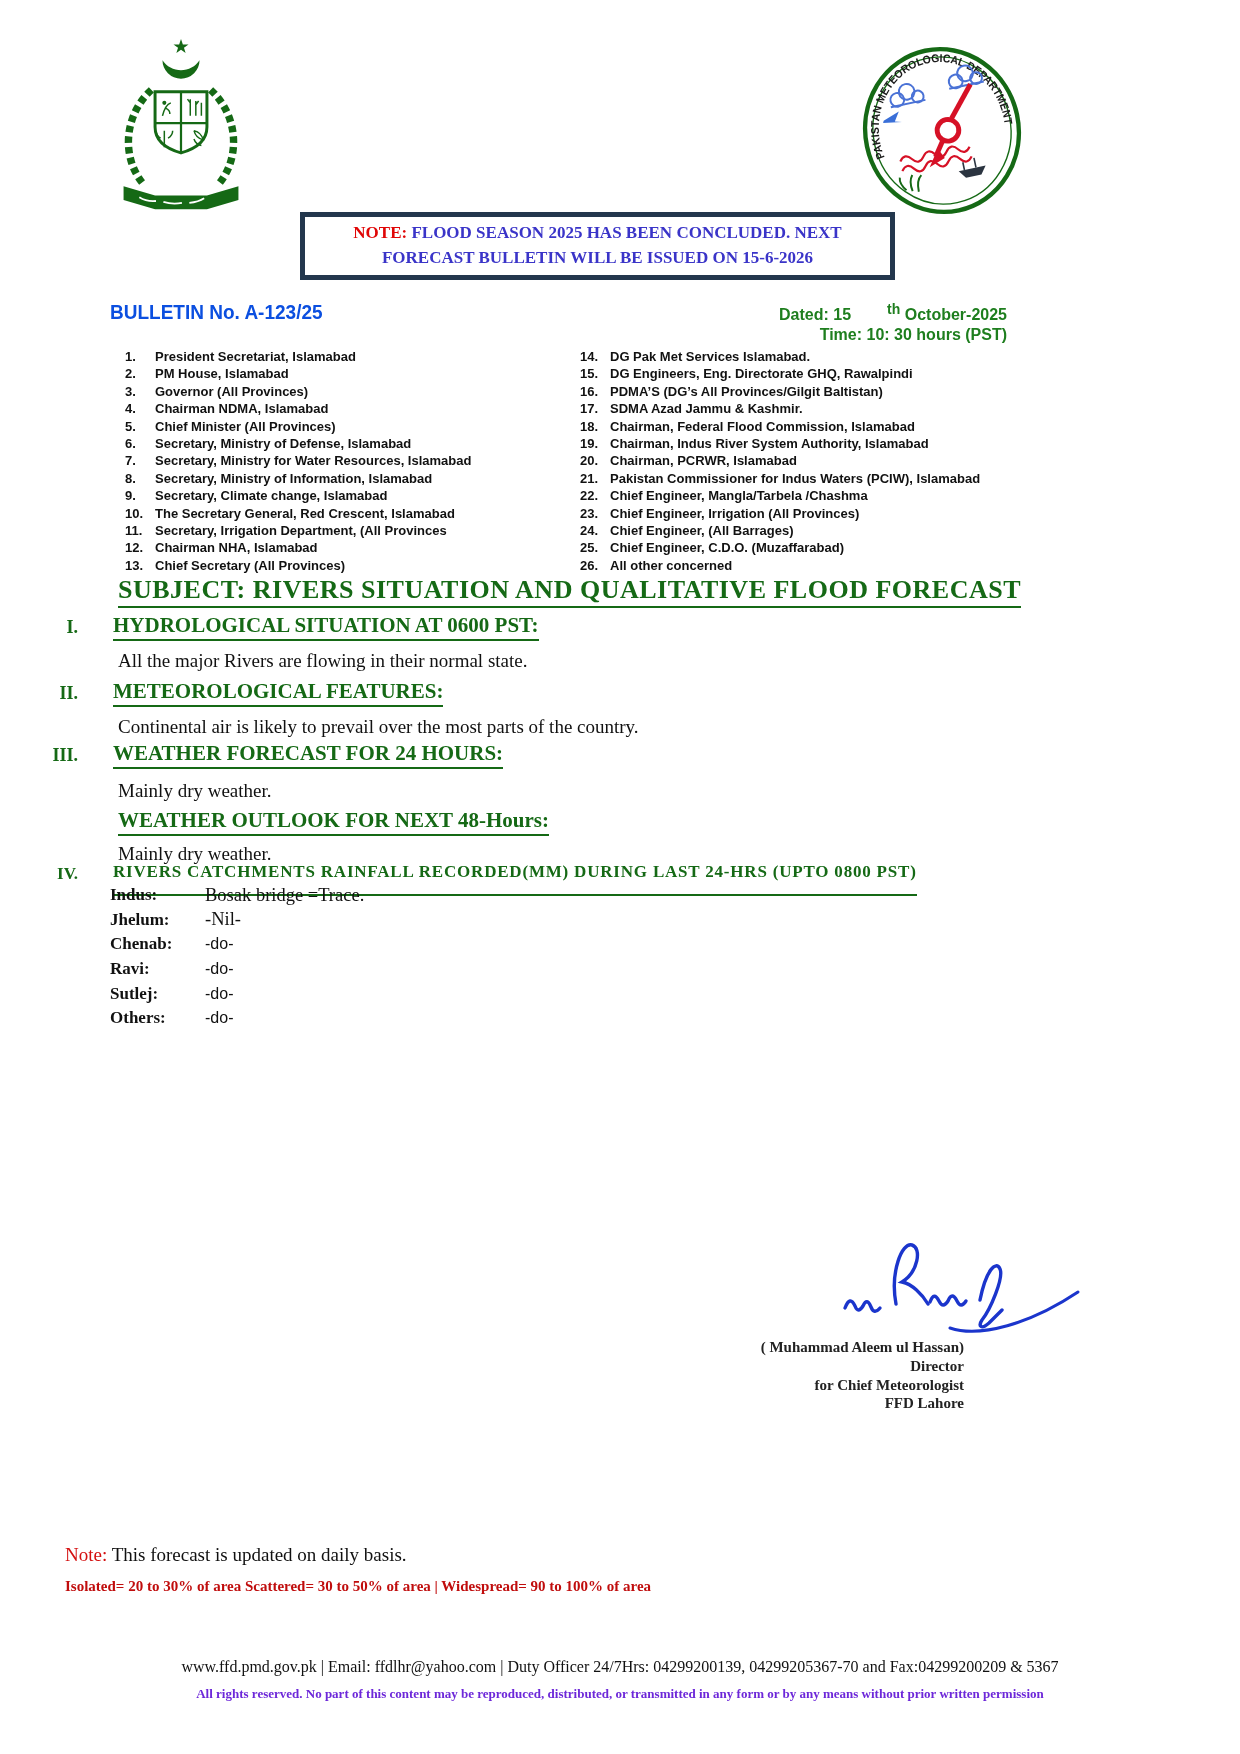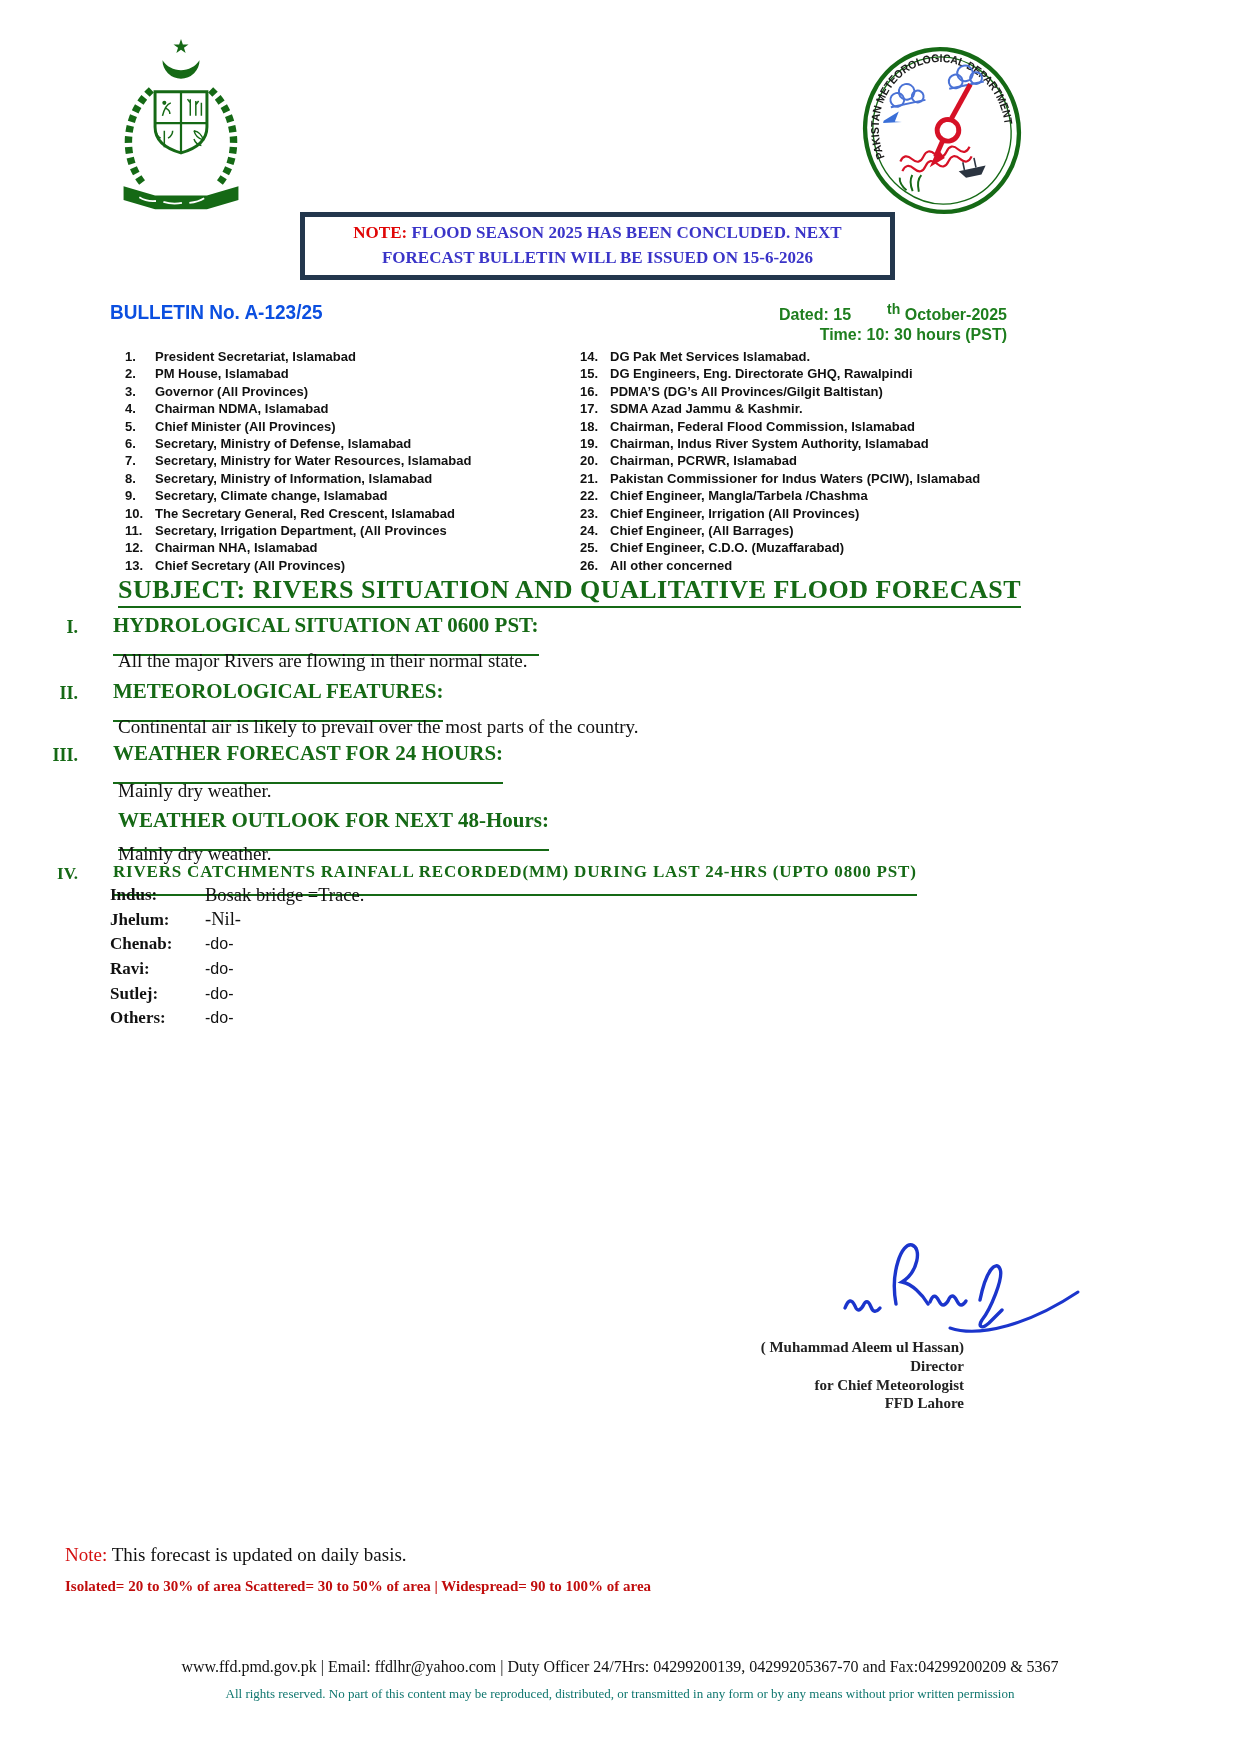--- a/index.html
+++ b/index.html
@@ -31,40 +31,40 @@
         font-weight:bold;font-size:13px;line-height:17.4px;white-space:nowrap;}
   .dist-col-left{width:455px;}
   .dist-row{display:flex;}
   .dist-num{width:30px;flex:none;}
   
   .subject{position:absolute;left:118px;top:575px;font-size:26px;font-weight:bold;color:#156915;
            letter-spacing:.5px;border-bottom:2.5px solid #156915;padding-bottom:1px;white-space:nowrap;}
   .sec-num{position:absolute;left:40px;width:38px;text-align:right;color:#156915;
            font-size:18px;font-weight:bold;}
   .sec-head{position:absolute;left:113px;font-size:21px;font-weight:bold;color:#156915;
-            border-bottom:2.5px solid #156915;padding-bottom:16px;white-space:nowrap;}
+            border-bottom:2.5px solid #156915;padding-bottom:1px;white-space:nowrap;}
   .sec-body{position:absolute;left:118px;font-size:19px;color:#111;white-space:nowrap;}
   .sec-head-sm{position:absolute;left:113px;font-size:17px;font-weight:bold;color:#156915;
                letter-spacing:.8px;border-bottom:2px solid #156915;padding-bottom:12px;white-space:nowrap;}
   
   .rivers{position:absolute;left:110px;top:883px;}
   .river-row{height:24.6px;display:flex;align-items:center;}
   .river-name{display:inline-block;width:95px;font-size:17px;font-weight:bold;flex:none;}
   .river-value{font-size:18.5px;}
   .river-row:nth-child(n+3) .river-value{font-family:"Liberation Sans",sans-serif;font-size:16px;}
   
   .sig-scribble{position:absolute;left:830px;top:1232px;}
   .sig-block{position:absolute;right:276px;top:1338px;text-align:right;
              font-size:15px;font-weight:bold;line-height:18.8px;color:#222;}
   
   .bottom-note{position:absolute;left:65px;top:1544px;font-size:19px;}
   .bottom-note .note-red{color:#d40f0f;}
   .legend{position:absolute;left:65px;top:1578px;font-size:15px;font-weight:bold;color:#c00d0d;}
   .footer1{position:absolute;left:0;top:1658px;width:100%;text-align:center;font-size:16px;color:#111;}
-  .footer2{position:absolute;left:0;top:1686px;width:100%;text-align:center;font-size:13px;font-weight:normal;color:#0f766e;}
+  .footer2{position:absolute;left:0;top:1686px;width:100%;text-align:center;font-size:13px;font-weight:bold;color:#6d28d9;}
 </style>
 </head>
 <body>
 
 <div class="page">
 
   <svg class="emblem" width="172" height="176" viewBox="0 0 180 190">
     <g fill="none" stroke="#156915">
       <polygon points="90,1 92,6.9 98.1,6.9 93.2,10.5 95,16.3 90,12.8 85,16.3 86.8,10.5 81.9,6.9 88,6.9" fill="#156915" stroke="none"></polygon>
       <path d="M70,24 A20,20 0 1 0 110,24 A24,24 0 0 1 70,24 Z" fill="#156915" stroke="none"></path>

